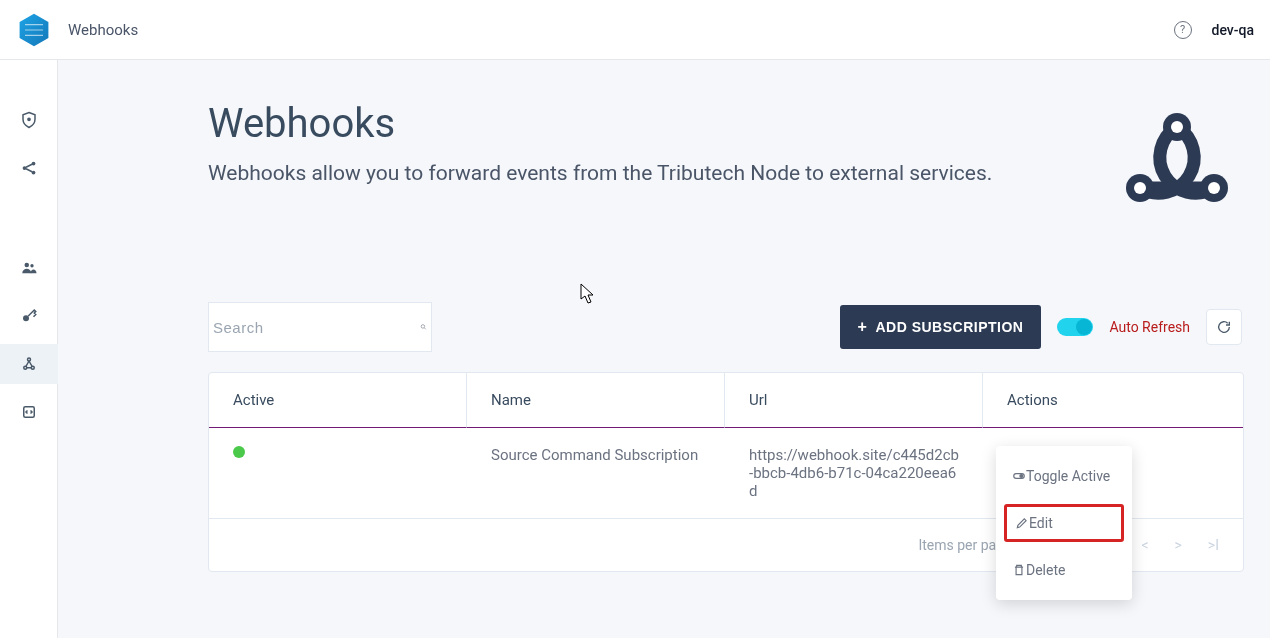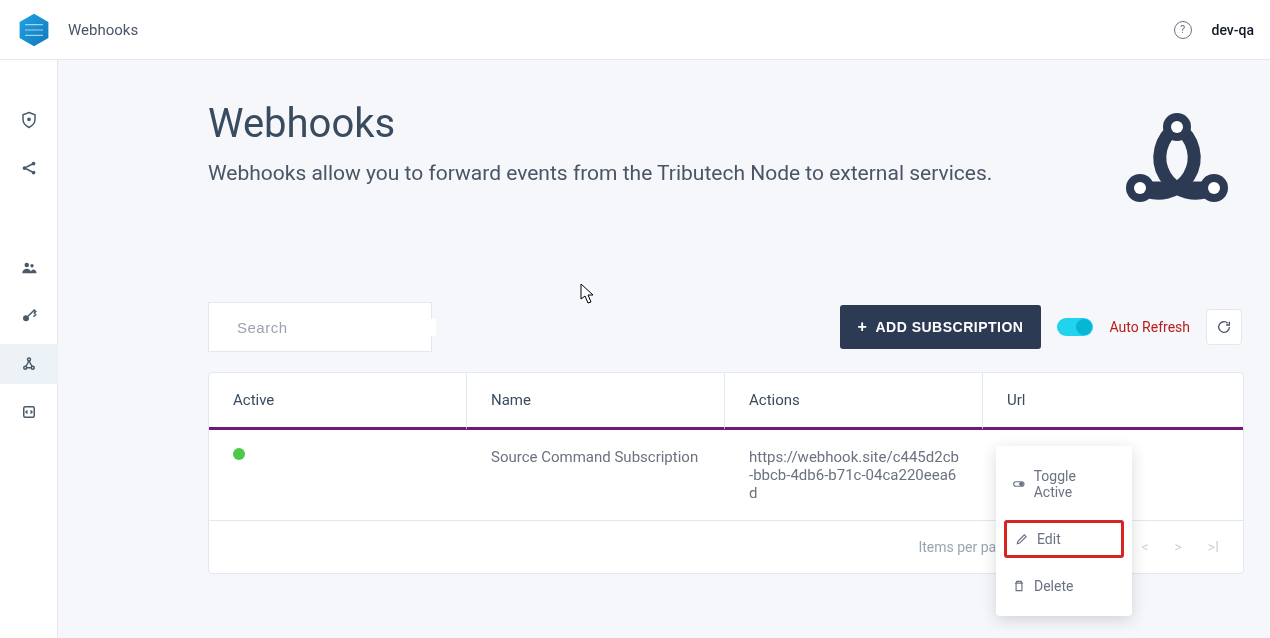--- a/index.html
+++ b/index.html
@@ -83,21 +83,21 @@
     margin-top: 72px;
     display: flex;
     align-items: center;
     gap: 16px;
   }
   .search-box {
     width: 224px; height: 50px;
     border: 1px solid #e2e8f0;
     background: #fff;
     display: flex; align-items: center;
-    padding: 0 28px;
+    padding: 0 4px;
     gap: 8px;
   }
   .search-box input {
     border: none; outline: none;
     flex: 1;
     font-size: 15px;
     color: #4a5568;
     letter-spacing: 0.5px;
   }
   .search-box input::placeholder { color: #9aa5b1; }
@@ -153,21 +153,21 @@
     display: grid;
     grid-template-columns: 258px 258px 258px 260px;
   }
   .thead > div, .trow > div {
     padding: 18px 24px;
     font-size: 15px;
   }
   .thead > div {
     color: #394b5f;
     border-right: 1px solid #e2e8f0;
-    border-bottom: 3px solid #701a75;
+    border-bottom: 1px solid #701a75;
   }
   .thead > div:last-child { border-right: none; }
   .trow > div {
     color: #6b7280;
     border-bottom: 1px solid #e2e8f0;
   }
   .active-dot {
     width: 12px; height: 12px;
     background: #4ac94a;
     border-radius: 50%;
@@ -204,21 +204,20 @@
     width: 136px;
     background: #fff;
     border-radius: 4px;
     box-shadow: 0 4px 16px rgba(0,0,0,0.15);
     padding: 10px 0;
     z-index: 20;
   }
   .dd-item {
     display: flex;
     align-items: center;
-    gap: 8px;
     padding: 12px 16px;
     font-size: 14px;
     color: #6b7280;
     cursor: pointer;
   }
   .dd-item.highlight {
     border: 3px solid #d62323;
     margin: 8px 8px;
     padding: 8px 8px;
     border-radius: 3px;
@@ -345,22 +344,22 @@
           <path d="M20 12 A8 8 0 1 1 17.6 6.3"></path>
           <path d="M20 4 L20 9 L15 9"></path>
         </svg>
     </div>
   </div>
 
   <div class="table">
     <div class="thead">
       <div>Active</div>
       <div>Name</div>
+      <div>Url</div>
       <div>Actions</div>
-      <div>Url</div>
     </div>
     <div class="trow">
       <div>
           <div class="active-dot"></div>
         </div>
       <div>Source Command Subscription</div>
       <div style="word-break:break-all;">https://webhook.site/c445d2cb-bbcb-4db6-b71c-04ca220eea6d</div>
       <div class="action-cell">
         <div class="kebab-wrap">
           <div class="kebab">

